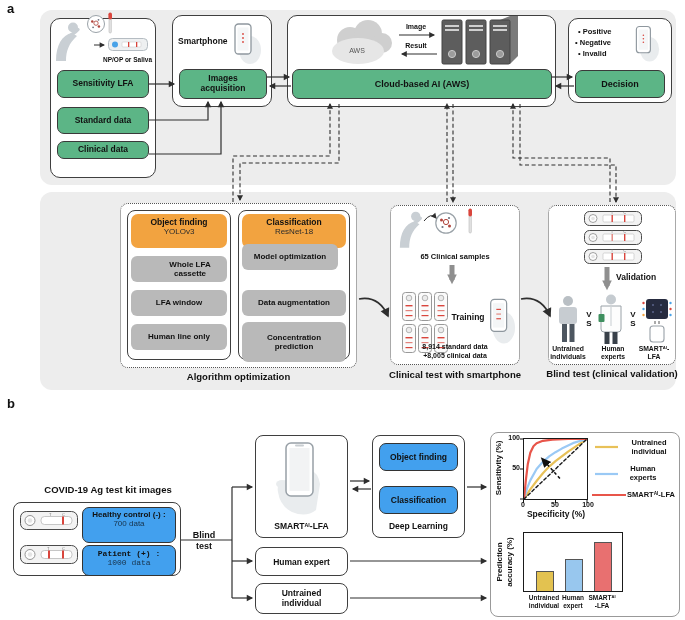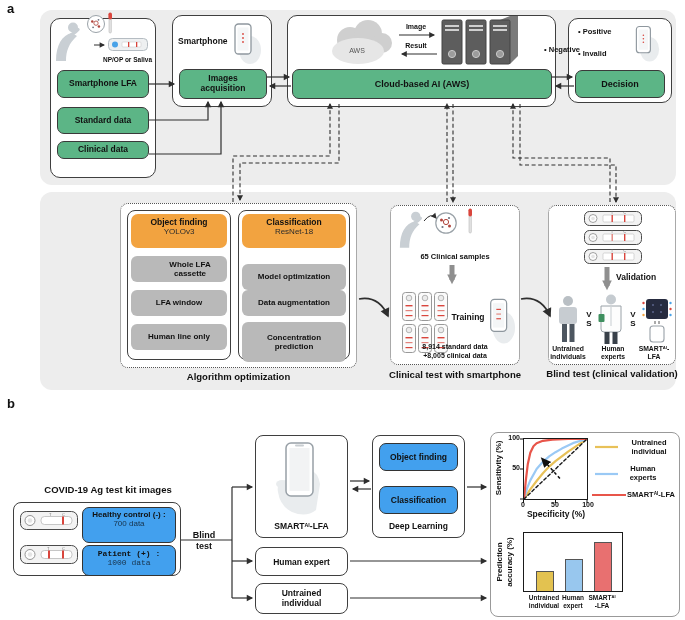--- a/index.html
+++ b/index.html
@@ -61,21 +61,21 @@
   </svg>
   <svg class="abs" style="left:108px;top:38px;" width="40" height="13" viewBox="0 0 40 13">
     <rect x="0.5" y="0.5" width="39" height="12" rx="4" fill="#eef0f1" stroke="#b5bcc2"></rect>
     <circle cx="7" cy="6.5" r="3" fill="#4aa3e8"></circle>
     <rect x="14" y="4" width="19" height="5" rx="1" fill="#fff" stroke="#ccc" stroke-width="0.6"></rect>
     <rect x="20" y="4" width="1.3" height="5" fill="#d9453c"></rect>
     <rect x="28" y="4" width="1.3" height="5" fill="#d9453c"></rect>
   </svg>
   <div class="t b" style="left:92px;top:56px;width:60px;font-size:6.5px;text-align:right;">NP/OP or Saliva</div>
 
-  <div class="green" style="left:57px;top:70px;width:92px;height:28px;font-size:8.5px;">Smartphone LFA</div>
+  <div class="green" style="left:57px;top:70px;width:92px;height:28px;font-size:8.5px;">Sensitivity LFA</div>
   <div class="green" style="left:57px;top:107px;width:92px;height:27px;font-size:8.5px;">Standard data</div>
   <div class="green" style="left:57px;top:141px;width:92px;height:18px;font-size:8.5px;">Clinical data</div>
 
   <div class="box" style="left:172px;top:15px;width:100px;height:92px;"></div>
   <div class="t b" style="left:178px;top:36px;font-size:8.5px;">Smartphone</div>
   <svg class="abs" style="left:230px;top:22px;" width="32" height="44" viewBox="0 0 32 44">
     <ellipse cx="20" cy="28" rx="11" ry="14" fill="#e9ecee"></ellipse>
     <rect x="5" y="2" width="16" height="30" rx="3.5" fill="#fff" stroke="#8e979e" stroke-width="1.3"></rect>
     <rect x="7.5" y="5.5" width="11" height="23" fill="#f4f6f7"></rect>
     <circle cx="13" cy="12" r="0.9" fill="#d9453c"></circle>
@@ -113,21 +113,21 @@
       <rect x="52" y="4" width="20" height="44" rx="1.5" fill="#5d5d5d" stroke="#454545"></rect>
       <rect x="55" y="9" width="14" height="2" fill="#cfcfcf"></rect>
         <rect x="55" y="13" width="14" height="2" fill="#cfcfcf"></rect>
       <circle cx="62" cy="38" r="3.6" fill="#9c9c9c" stroke="#c9c9c9"></circle>
     </g>
   </svg>
   <div class="green" style="left:292px;top:69px;width:260px;height:30px;font-size:9px;">Cloud-based AI (AWS)</div>
 
   <div class="box" style="left:568px;top:18px;width:104px;height:85px;"></div>
   <div class="t b bullet" style="left:578px;top:27px;font-size:7.5px;">Positive</div>
-  <div class="t b bullet" style="left:544px;top:38px;font-size:7.5px;margin-top:7px;">Negative</div>
+  <div class="t b bullet" style="left:575px;top:38px;font-size:7.5px;">Negative</div>
   <div class="t b bullet" style="left:578px;top:49px;font-size:7.5px;">Invalid</div>
   <svg class="abs" style="left:632px;top:24px;" width="28" height="40" viewBox="0 0 32 44">
     <ellipse cx="20" cy="28" rx="11" ry="14" fill="#e9ecee"></ellipse>
     <rect x="5" y="2" width="16" height="30" rx="3.5" fill="#fff" stroke="#8e979e" stroke-width="1.3"></rect>
     <rect x="7.5" y="5.5" width="11" height="23" fill="#f4f6f7"></rect>
     <circle cx="13" cy="12" r="0.9" fill="#d9453c"></circle>
       <circle cx="13" cy="16" r="0.9" fill="#d9453c"></circle>
       <circle cx="13" cy="20" r="0.9" fill="#d9453c"></circle>
   </svg>
   <div class="green" style="left:575px;top:70px;width:90px;height:28px;font-size:9px;">Decision</div>
@@ -140,21 +140,21 @@
   </div>
   <div class="grayitem" style="left:131px;top:256px;width:96px;height:26px;padding-left:22px;">Whole LFA cassette</div>
   <div class="grayitem" style="left:131px;top:290px;width:96px;height:26px;">LFA window</div>
   <div class="grayitem" style="left:131px;top:324px;width:96px;height:26px;">Human line only</div>
 
   <div class="box" style="left:238px;top:210px;width:112px;height:150px;border-radius:8px;"></div>
   <div class="orange" style="left:242px;top:214px;width:104px;height:34px;padding-top:3px;">
     <div style="font-size:8.5px;font-weight:bold;">Classification</div>
     <div style="font-size:8px;color:#2b2b2b;">ResNet-18</div>
   </div>
-  <div class="grayitem" style="left:242px;top:264px;width:104px;height:26px;">Model optimization</div>
+  <div class="grayitem" style="left:242px;top:244px;width:96px;height:26px;">Model optimization</div>
   <div class="grayitem" style="left:242px;top:290px;width:104px;height:26px;">Data augmentation</div>
   <div class="grayitem" style="left:242px;top:322px;width:104px;height:40px;padding:0 14px;">Concentration prediction</div>
   <div class="cap" style="left:120px;top:371px;width:237px;">Algorithm optimization</div>
 
   <div class="dotted" style="left:390px;top:205px;width:130px;height:160px;"></div>
   <svg class="abs" style="left:398px;top:210px;" width="28" height="38" viewBox="0 0 30 40">
     <circle cx="19" cy="6.5" r="5" fill="#c9cfd4"></circle>
     <path d="M2,40 C2,24 8,14 18,12 L23,15 C15,22 12,30 12,40 Z" fill="#c9cfd4"></path>
     <path d="M17,14 Q22,11 24,8.5" stroke="#c9cfd4" stroke-width="3.4" fill="none" stroke-linecap="round"></path>
   </svg>

